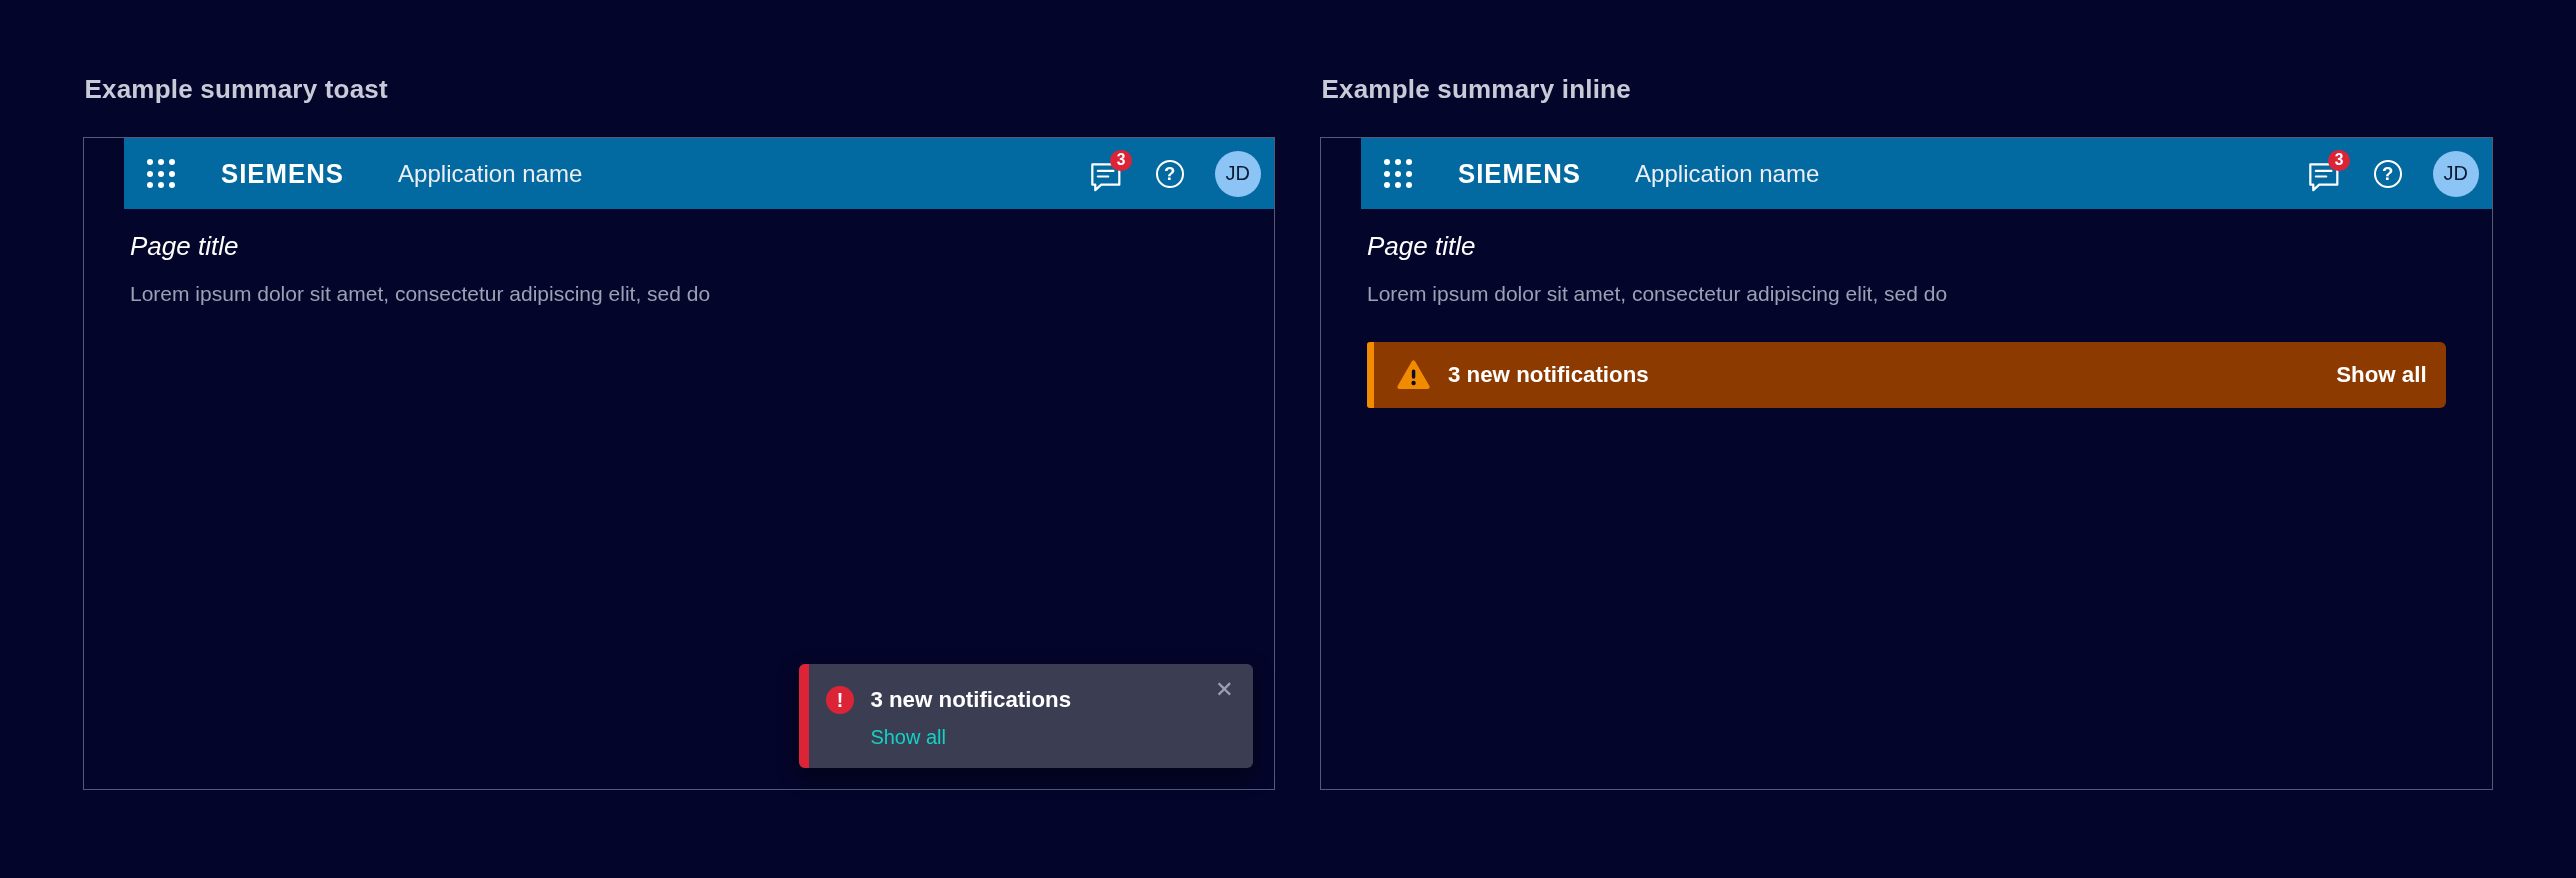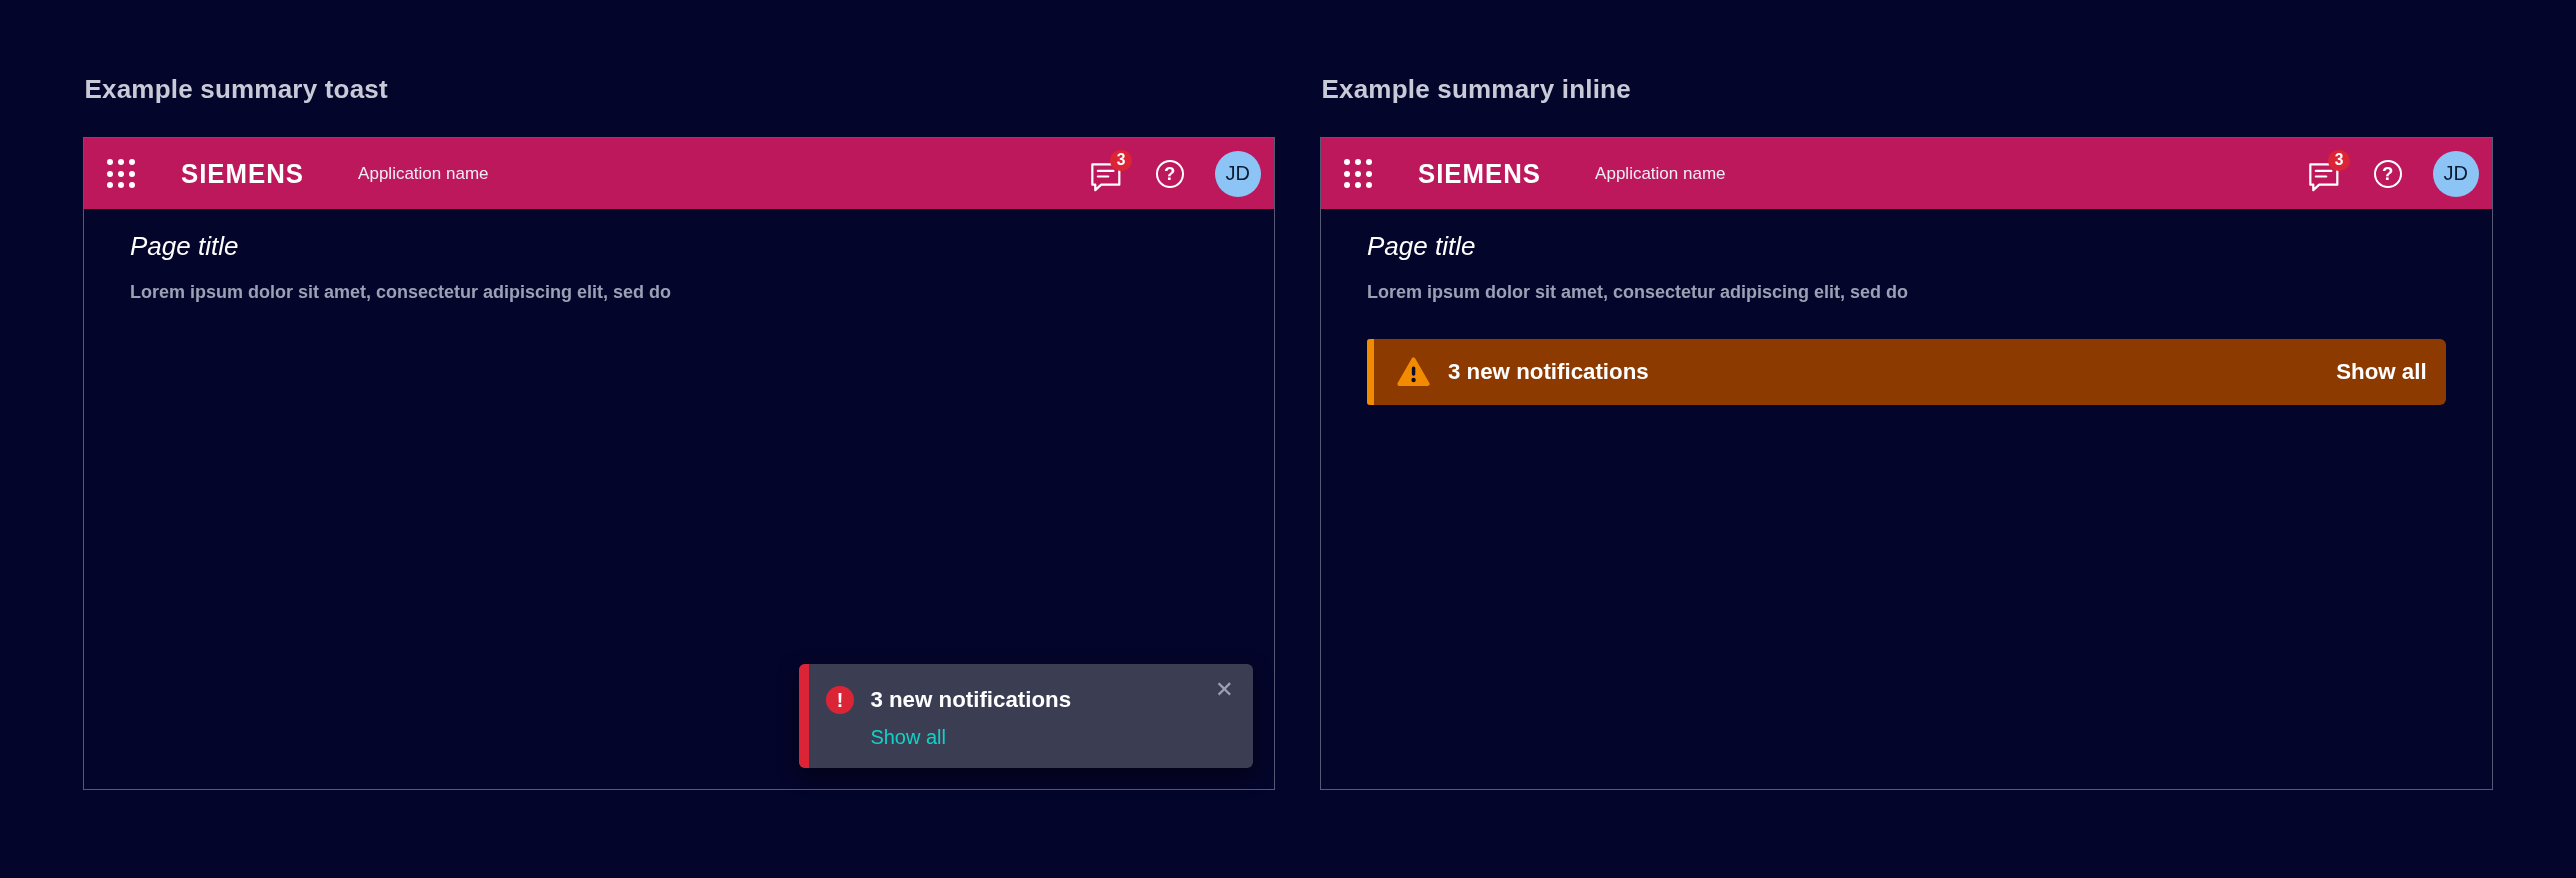--- a/index.html
+++ b/index.html
@@ -23,36 +23,37 @@
 
   .app-frame {
     margin-top: 32px; height: 653px;
     background: #04052a;
     border: 1.5px solid #565a74;
     position: relative;
   }
 
   
   .app-header {
-    height: 71px; background: #be185d;
+    height: 71px; background: #0369a1;
     display: flex; align-items: center;
     padding: 0 13.4px 0 23px;
+    margin-left: 40px;
   }
   .launcher {
     display: grid; grid-template-columns: repeat(3, 6px);
     grid-auto-rows: 6px; gap: 5.2px; cursor: pointer; flex: none;
   }
   .launcher i { width: 6px; height: 6px; border-radius: 50%; background: #ffffff; }
 
   .brand-logo {
     margin-left: 46px; flex: none;
     font-size: 28px; font-weight: 700; letter-spacing: 1.1px;
     color: #ffffff; transform: scaleX(.92); transform-origin: left center;
   }
-  .app-name { margin-left: 43px; font-size: 17px; color: #eceef4; }
+  .app-name { margin-left: 43px; font-size: 24px; color: #eceef4; }
 
   .header-right { margin-left: auto; display: flex; align-items: center; gap: 31px; }
 
   .notif-btn { position: relative; width: 36px; height: 39px; cursor: pointer; }
   .notif-btn svg { position: absolute; left: 0; bottom: 0; }
   .badge {
     position: absolute; top: -4.5px; right: -7.4px;
     min-width: 21.6px; height: 21.6px; padding: 0 3.7px;
     border-radius: 11.2px; background: #dc2437;
     color: #ffffff; font-size: 15.6px; font-weight: 700;
@@ -68,21 +69,21 @@
     width: 46px; height: 46px; border-radius: 50%;
     background: #8cc5f5; color: #0b1b33;
     font-size: 20px; font-weight: 400;
     display: flex; align-items: center; justify-content: center;
     cursor: pointer;
   }
 
   
   .content { padding: 22.3px 46px 0; }
   .page-title { margin: 0; font-size: 26px; font-weight: 400; color: #ffffff; font-style: italic; }
-  .page-subtitle { margin: 19.4px 0 0; font-size: 18px; font-weight: 700; color: #9ca0b4; }
+  .page-subtitle { margin: 19.4px 0 0; font-size: 21px; font-weight: 400; color: #9ca0b4; }
 
   
   .toast {
     position: absolute; right: 21px; bottom: 21px;
     width: 454px; height: 104px;
     background: #3b3e53; border-radius: 6px;
     box-shadow: 0 7.4px 21px rgba(0,0,0,.45);
   }
   .toast-accent {
     position: absolute; left: 0; top: 0; bottom: 0; width: 10.4px;

